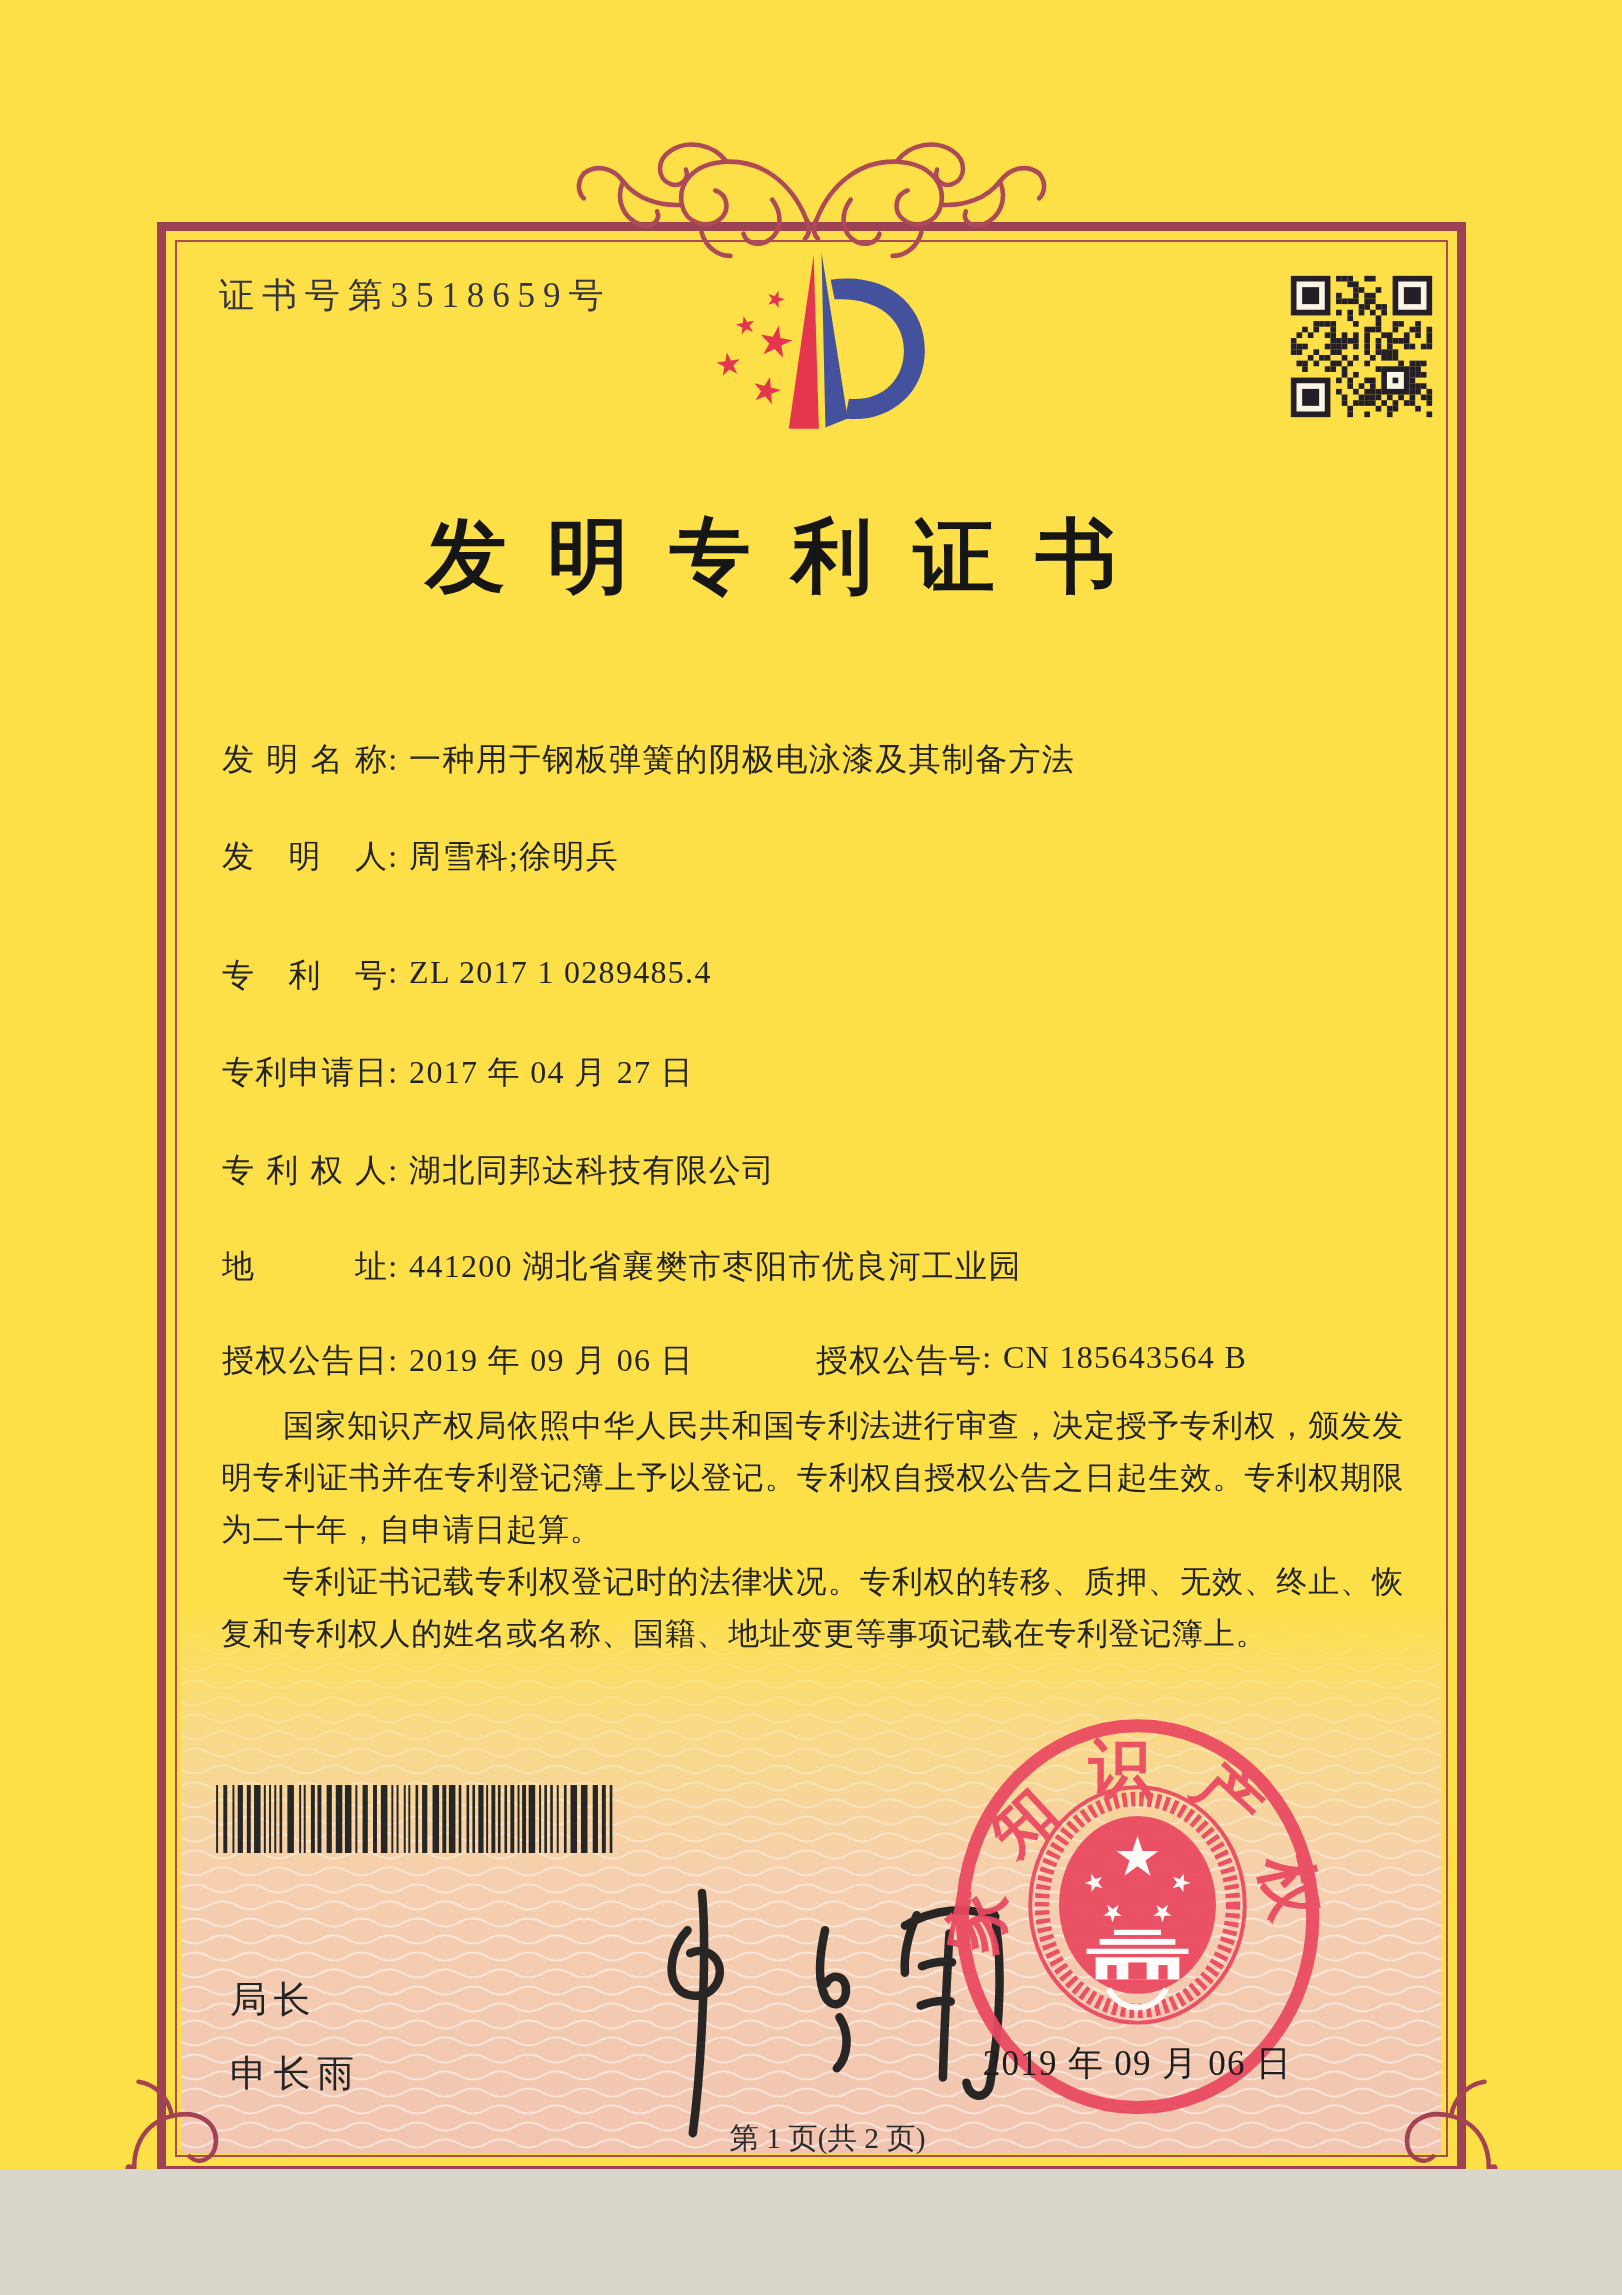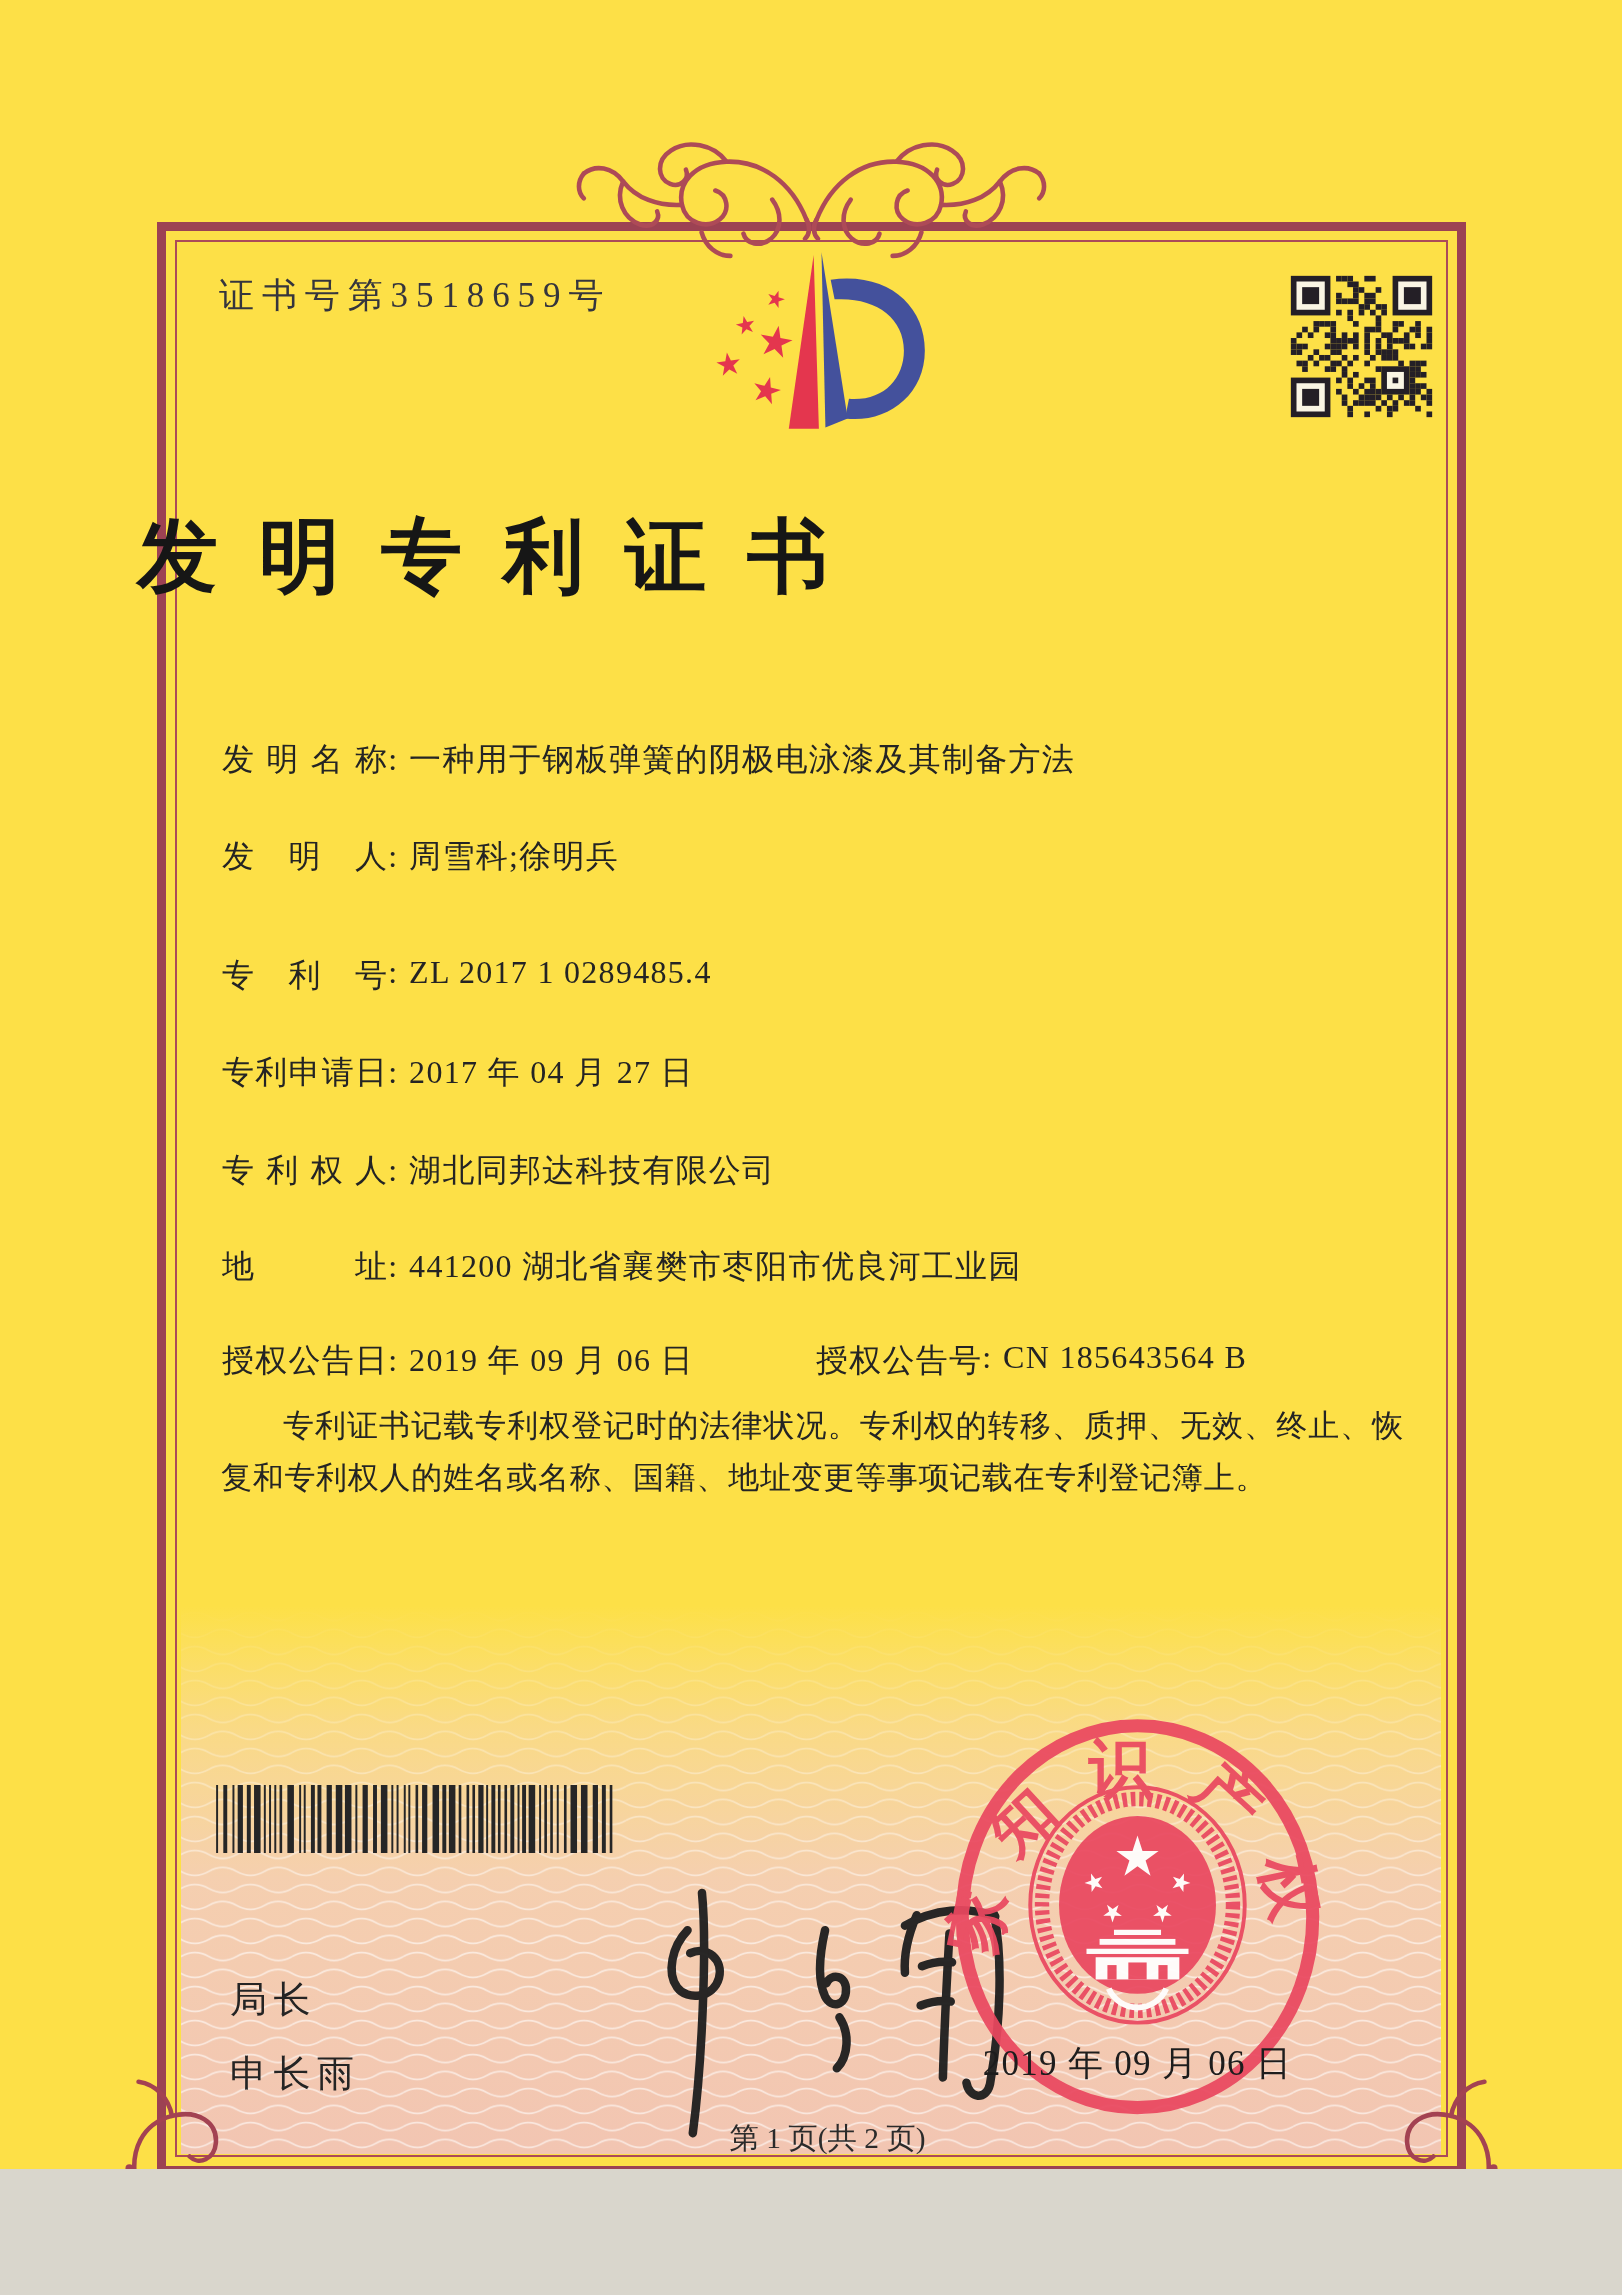--- a/index.html
+++ b/index.html
@@ -17,21 +17,21 @@
   .frame-inner{
     position:absolute;left:9.2px;top:9.2px;right:9.2px;bottom:9.2px;
     border:2.6px solid #ab4a59;
   }
   
   .pink-zone{position:absolute;left:181px;top:1606px;width:1260px;height:548px;}
   .pink-zone svg{display:block;width:100%;height:100%;}
   
   .cert-no{position:absolute;left:219px;top:272px;font-size:35px;letter-spacing:7.9px;color:#35353d;}
   .doc-title{
-    position:absolute;left:137px;top:503px;width:1309px;text-align:left;
+    position:absolute;left:137px;top:503px;width:1309px;text-align:center;
     font-size:81px;font-weight:700;letter-spacing:41px;color:#161616;
   }
   .frow{position:absolute;left:222px;width:1230px;font-size:32px;white-space:nowrap;}
   .flabel{display:inline-block;width:165px;text-align:justify;text-align-last:justify;vertical-align:top;}
   .colon{display:inline-block;margin:0 3.9px 0 1.3px;}
   .fvalue{letter-spacing:1.3px;margin-top:32px;}
   .grant-col2{position:absolute;left:594px;top:0;}
   .paras{position:absolute;left:221px;top:1400px;width:1183px;}
   .paras p{margin:0;font-size:31px;line-height:52px;text-indent:62px;text-align:justify;letter-spacing:0.7px;}
   .director-label{position:absolute;left:230px;top:1975px;font-size:37px;letter-spacing:6.5px;}
@@ -352,20 +352,21 @@
   <div class="frow" style="top:1339px;">
     <span class="flabel">授权公告日</span><span class="colon">:</span>
     <span class="fvalue">2019 年 09 月 06 日</span>
     <span class="grant-col2">
       <span class="flabel">授权公告号</span><span class="colon">:</span>
       <span class="fvalue">CN 185643564 B</span>
     </span>
   </div>
 
   <div class="paras">
+    <p>国家知识产权局依照中华人民共和国专利法进行审查，决定授予专利权，颁发发明专利证书并在专利登记簿上予以登记。专利权自授权公告之日起生效。专利权期限为二十年，自申请日起算。</p>
     <p>专利证书记载专利权登记时的法律状况。专利权的转移、质押、无效、终止、恢复和专利权人的姓名或名称、国籍、地址变更等事项记载在专利登记簿上。</p>
   </div>
 
   <svg class="abs" style="left:216px;top:1785px;" width="403" height="68" viewBox="0 0 616 104" fill="#262626">
     <g id="barcode-bars">
         <rect x="0" y="0" width="3" height="104"></rect>
         <rect x="11" y="0" width="6" height="104"></rect>
         <rect x="25" y="0" width="3" height="104"></rect>
         <rect x="33" y="0" width="8" height="104"></rect>
         <rect x="47" y="0" width="6" height="104"></rect>

